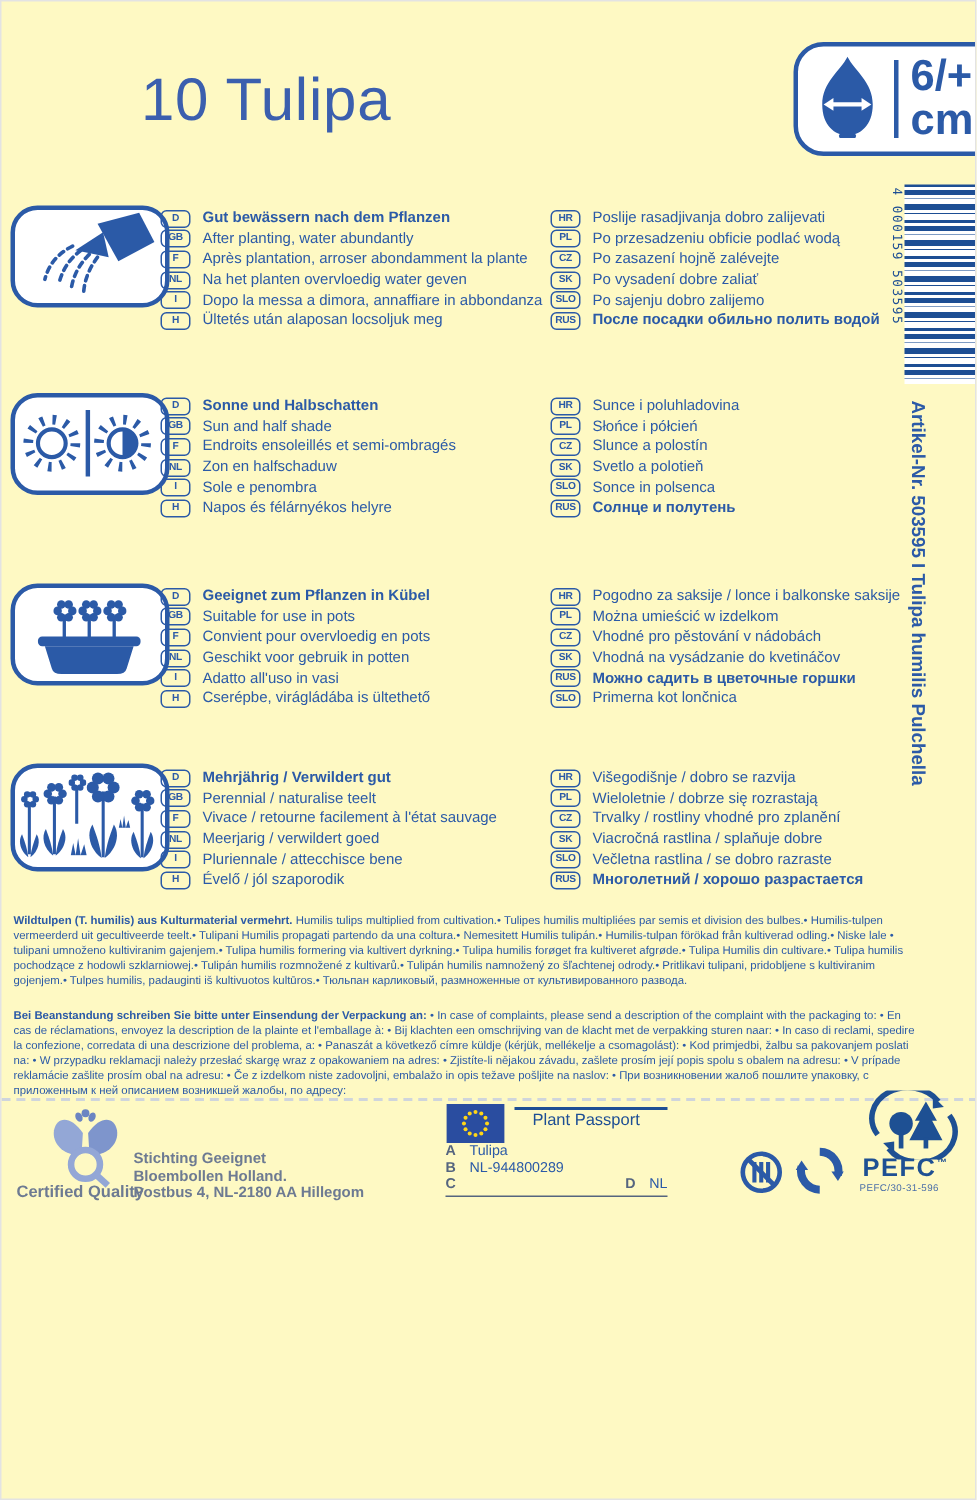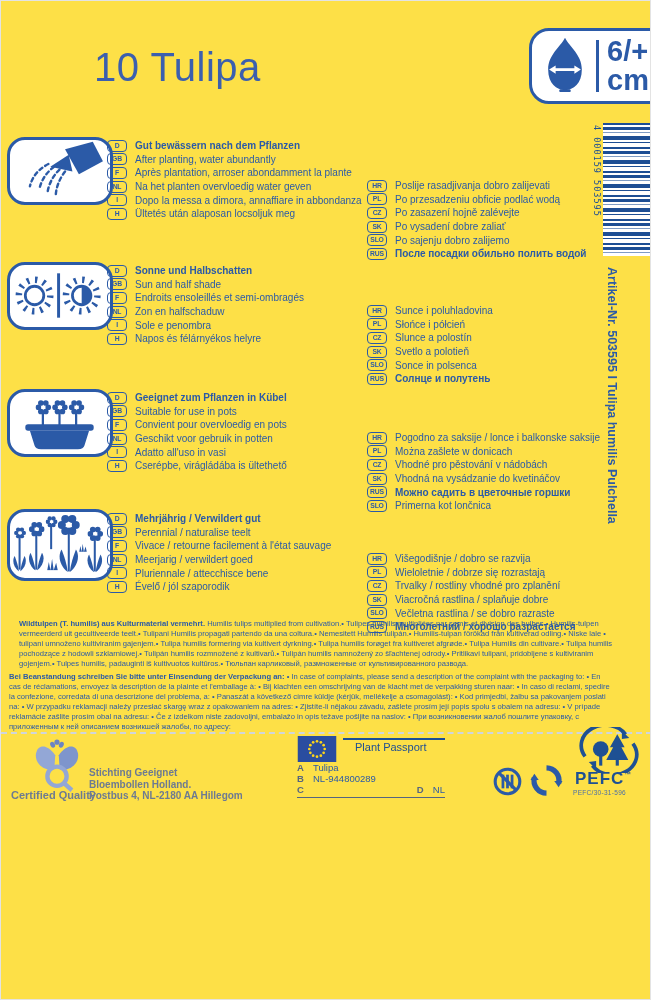--- a/index.html
+++ b/index.html
@@ -1,33 +1,33 @@
 <!DOCTYPE html>
 <html><head>
 <meta charset="utf-8">
 <style>
   html,body{margin:0;padding:0;background:#f4f4f4;}
-  .label{position:relative;width:651px;height:1000px;background:#fde047;overflow:hidden;
+  .label{position:relative;width:651px;height:1000px;background:#fef9c3;overflow:hidden;
          font-family:"Liberation Sans", sans-serif;color:#2b5aa7;border:1px solid #e3e3e3;box-sizing:border-box;}
   .abs{position:absolute;}
 
   
   .title{left:93px;top:44px;font-size:40px;letter-spacing:.5px;color:#3b5fae;}
 
   
   .size-badge{left:528px;top:27px;width:140px;height:76px;border:3.5px solid #2b5aa7;border-radius:20px;
               display:flex;align-items:center;box-sizing:border-box;padding-left:6px;background:#fff;}
   .size-badge .divider{width:3px;height:52px;background:#2b5aa7;margin:0 8px 0 4px;}
   .size-text{font-weight:bold;font-size:29px;line-height:29px;color:#2b5aa7;}
 
   
   .icon-box{left:6px;width:106px;height:68px;border:3.5px solid #2b5aa7;border-radius:18px;background:#fff;box-sizing:border-box;}
   .col{position:absolute;}
   .col-a{left:106px;width:246px;}
-  .col-b{left:366px;width:256px;margin-top:40px;}
+  .col-b{left:366px;width:256px;}
   .lang-row{display:flex;align-items:center;height:13.6px;gap:8px;}
   .lang-badge{flex:0 0 auto;min-width:15px;height:10px;line-height:9px;border:1.2px solid #2b5aa7;border-radius:4px;
               font-size:6.8px;font-weight:bold;text-align:center;padding:0 1.5px;color:#2b5aa7;letter-spacing:-.2px;}
   .lang-text{font-size:10px;white-space:nowrap;color:#2b5aa7;}
   .lang-row.bold .lang-text{font-weight:bold;}
 
   
   .barcode-digits{left:591px;top:124px;height:132px;writing-mode:vertical-rl;font-family:"DejaVu Sans Mono",monospace;
                   font-size:8.5px;color:#1d4e94;letter-spacing:1px;}
   .barcode-bars{left:602px;top:122px;width:49px;height:133px;
@@ -307,21 +307,21 @@
     </div>
   <div class="abs col col-b" style="top:390px">
 
       <div class="lang-row">
         <span class="lang-badge">HR</span>
         <span class="lang-text">Pogodno za saksije / lonce i balkonske saksije</span>
       </div>
 
       <div class="lang-row">
         <span class="lang-badge">PL</span>
-        <span class="lang-text">Można zašlete w donicach</span>
+        <span class="lang-text">Można umieścić w izdelkom</span>
       </div>
 
       <div class="lang-row">
         <span class="lang-badge">CZ</span>
         <span class="lang-text">Vhodné pro pěstování v nádobách</span>
       </div>
 
       <div class="lang-row">
         <span class="lang-badge">SK</span>
         <span class="lang-text">Vhodná na vysádzanie do kvetináčov</span>
@@ -422,21 +422,21 @@
       <div class="lang-row bold">
         <span class="lang-badge">RUS</span>
         <span class="lang-text">Многолетний / хорошо разрастается</span>
       </div>
     </div>
 
   <div class="abs barcode-bars"></div>
   <div class="abs barcode-digits">4 000159 503595</div>
   <div class="abs artikel">Artikel-Nr. 503595  I  Tulipa humilis Pulchella</div>
 
-  <p class="abs para" style="top:608px;margin:10px">
+  <p class="abs para" style="top:608px;margin:0">
     <span class="lead">Wildtulpen (T. humilis) aus Kulturmaterial vermehrt.</span><span> Humilis tulips multiplied from cultivation.• Tulipes humilis multipliées par semis et division des bulbes.• Humilis-tulpen vermeerderd uit gecultiveerde teelt.• Tulipani Humilis propagati partendo da una coltura.• Nemesitett Humilis tulipán.• Humilis-tulpan förökad från kultiverad odling.• Niske lale • tulipani umnoženo kultiviranim gajenjem.• Tulipa humilis formering via kultivert dyrkning.• Tulipa humilis forøget fra kultiveret afgrøde.• Tulipa Humilis din cultivare.• Tulipa humilis pochodzące z hodowli szklarniowej.• Tulipán humilis rozmnožené z kultivarů.• Tulipán humilis namnožený zo šľachtenej odrody.• Pritlikavi tulipani, pridobljene s kultiviranim gojenjem.• Tulpes humilis, padauginti iš kultivuotos kultūros.• Тюльпан карликовый, размноженные от культивированного развода.</span>
   </p>
   <p class="abs para" style="top:671px;margin:0">
     <span class="lead">Bei Beanstandung schreiben Sie bitte unter Einsendung der Verpackung an:</span><span> • In case of complaints, please send a description of the complaint with the packaging to: • En cas de réclamations, envoyez la description de la plainte et l'emballage à: • Bij klachten een omschrijving van de klacht met de verpakking sturen naar: • In caso di reclami, spedire la confezione, corredata di una descrizione del problema, a: • Panaszát a következő címre küldje (kérjük, mellékelje a csomagolást): • Kod primjedbi, žalbu sa pakovanjem poslati na: • W przypadku reklamacji należy przesłać skargę wraz z opakowaniem na adres: • Zjistíte-li nějakou závadu, zašlete prosím její popis spolu s obalem na adresu: • V prípade reklamácie zašlite prosím obal na adresu: • Če z izdelkom niste zadovoljni, embalažo in opis težave pošljite na naslov: • При возникновении жалоб пошлите упаковку, с приложенным к ней описанием возникшей жалобы, по адресу:</span>
   </p>
 
   <div class="abs cutline"></div>
 
   <div class="abs" style="left:28px;top:735px">
     <svg width="56" height="56" viewBox="0 0 60 64">

